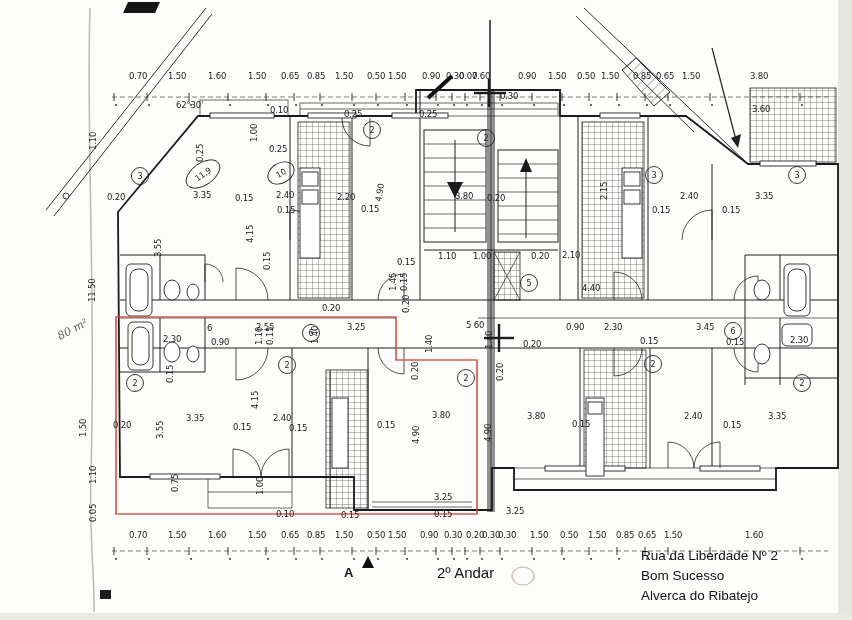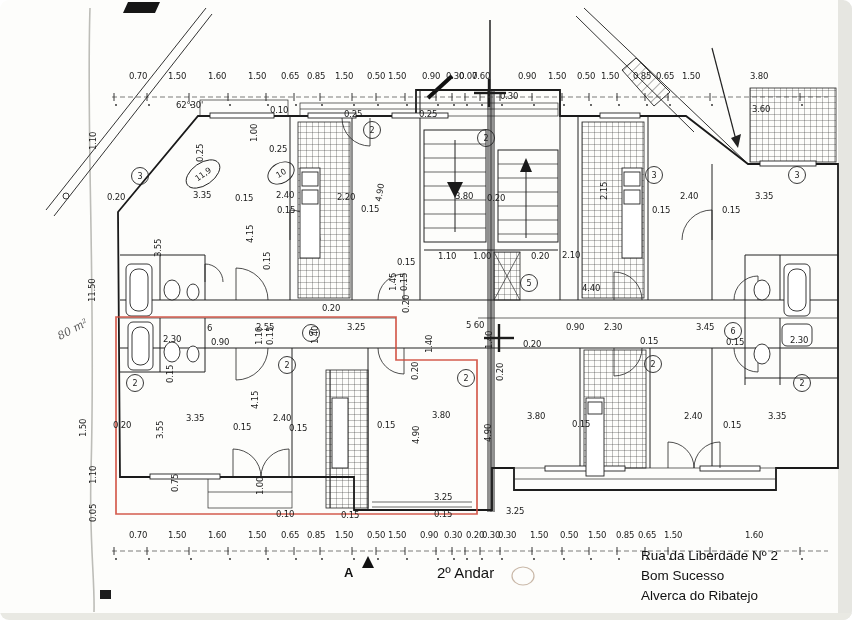--- a/index.html
+++ b/index.html
@@ -1,17 +1,17 @@
 <!DOCTYPE html>
 <html><head>
 <meta charset="utf-8">
 <style>
   html,body{margin:0;padding:0;background:#ffffff;}
   #page{position:relative;width:852px;height:620px;background:#fdfdfb;overflow:hidden;
-        font-family:"Liberation Sans",sans-serif;border-radius:9px;}
+        font-family:"Liberation Sans",sans-serif;}
   svg{position:absolute;left:0;top:0;}
   .wall{stroke:#1a1a1a;stroke-width:1.8;fill:none;}
   .iwall{stroke:#222;stroke-width:1;fill:none;}
   .twall{stroke:#2a2a2a;stroke-width:.7;fill:none;}
   .dimline{stroke:#444;stroke-width:.7;stroke-dasharray:5 3;fill:none;}
   .tick{stroke:#222;stroke-width:.9;}
   .dim{font:8.5px "DejaVu Sans",sans-serif;fill:#1b1b1b;letter-spacing:-.2px;}
   .hand{font:italic 11px "DejaVu Serif",serif;fill:#5a5a5a;}
   .big{font:bold 13px "Liberation Sans",sans-serif;fill:#111;}
   .circ{stroke:#222;stroke-width:.9;fill:none;}

